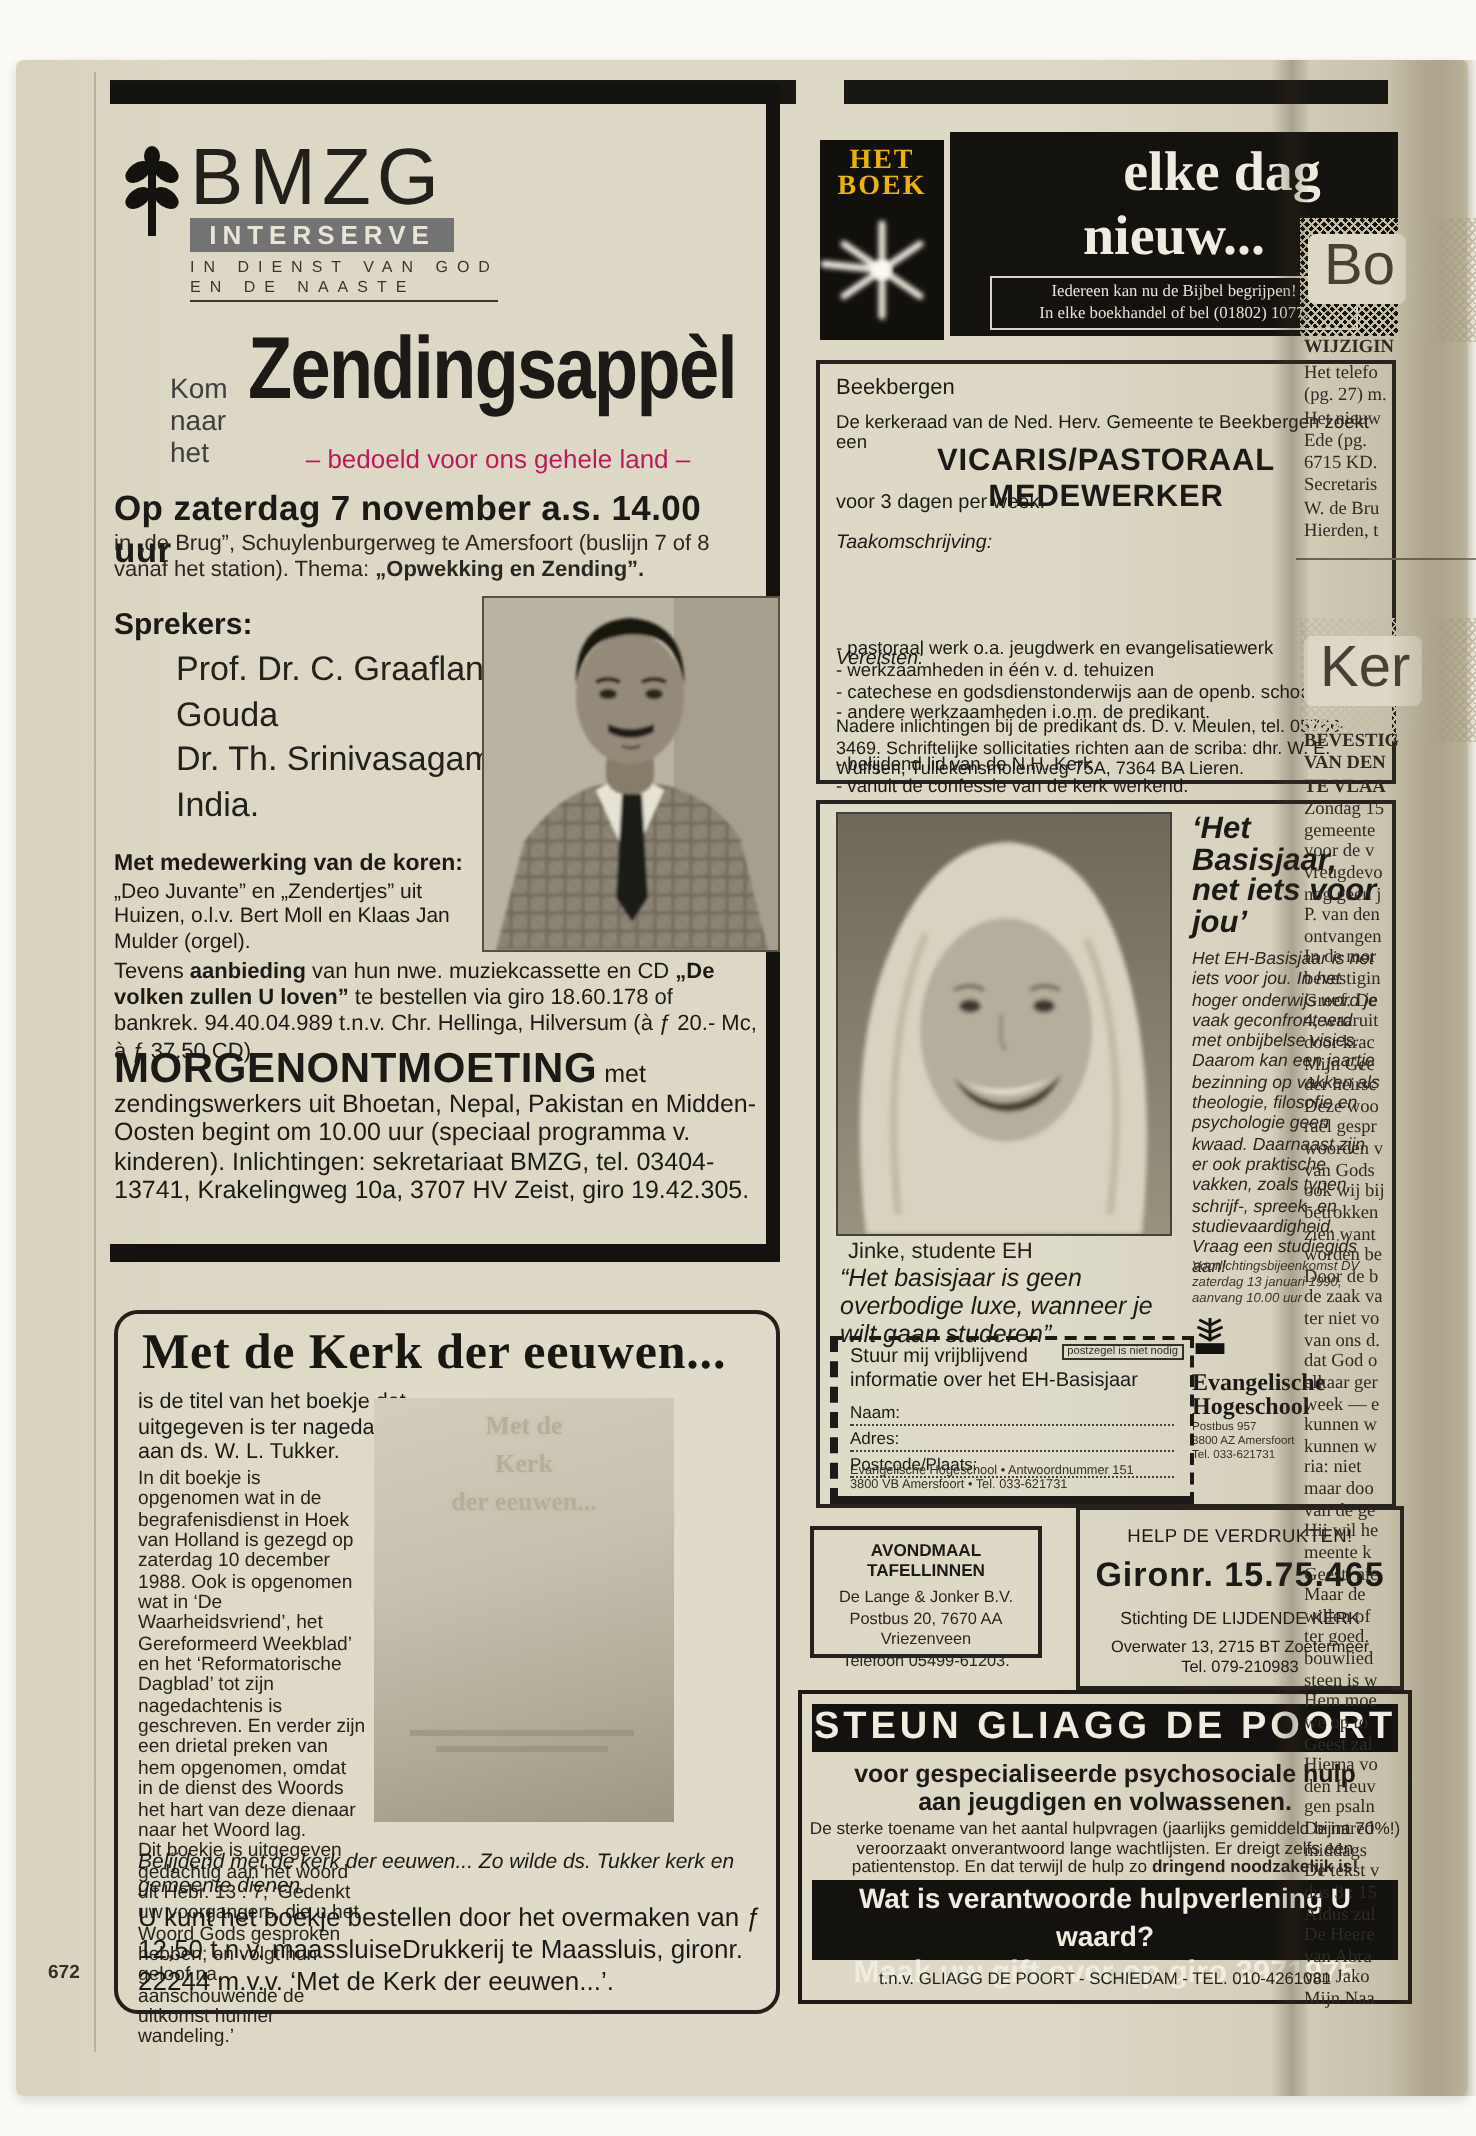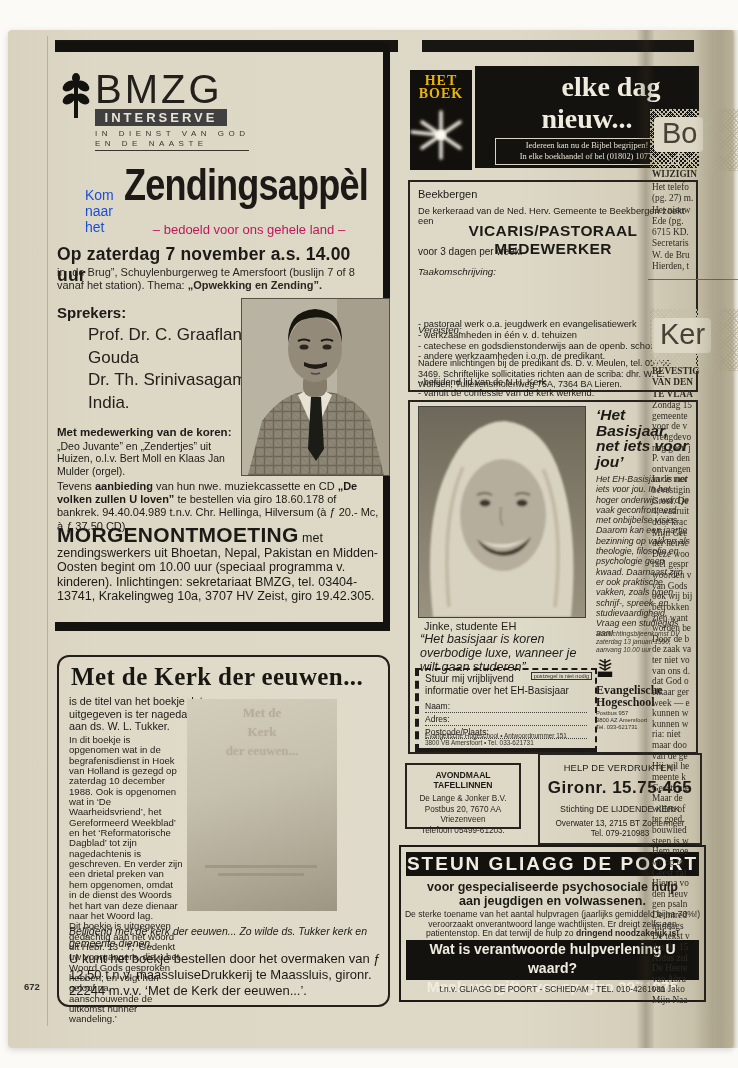--- a/index.html
+++ b/index.html
@@ -11,26 +11,26 @@
   .lines{white-space:pre-line;}
 
   
   .topbar{position:absolute;top:40px;height:12px;background:#181613;}
 
   
   .ad-bmzg{position:absolute;left:55px;top:42px;width:328px;height:570px;
            border-top:10px solid #14120f;border-right:7px solid #14120f;border-bottom:9px solid #14120f;}
   .bmzg-logo-row{position:absolute;left:6px;top:18px;display:flex;}
   .bmzg-name{font-size:40px;font-weight:normal;letter-spacing:3px;line-height:38px;color:#23201b;}
-  .bmzg-banner{background:#404040;color:#e8e4d6;font-weight:bold;font-size:13px;letter-spacing:3px;
+  .bmzg-banner{background:#737373;color:#e8e4d6;font-weight:bold;font-size:13px;letter-spacing:3px;
                padding:1px 5px;width:122px;text-align:center;margin-top:1px;}
   .bmzg-tag{font-size:8px;letter-spacing:4.5px;color:#3a362e;margin-top:3px;}
   .bmzg-tag.t2{border-bottom:1px solid #3a362e;padding-bottom:2px;margin-top:1px;}
   .bmzg-headrow{position:absolute;left:30px;top:108px;display:flex;align-items:baseline;}
-  .kom{font-size:14px;color:#1d4ed8;margin-right:10px;}
+  .kom{font-size:14px;color:#404040;margin-right:10px;}
   .zend{font-size:44px;font-weight:bold;letter-spacing:-1px;transform:scaleX(.82);transform-origin:left bottom;
         color:#1c1916;white-space:nowrap;}
   .bmzg-sub{position:absolute;left:60px;top:170px;width:268px;text-align:center;font-size:13px;color:#be185d;}
   .bmzg-date{position:absolute;left:2px;top:192px;font-size:17.5px;font-weight:bold;letter-spacing:.2px;}
   .bmzg-loc{position:absolute;left:2px;top:214px;width:326px;font-size:11px;line-height:13px;color:#2a2722;}
   .bmzg-sprekers{position:absolute;left:2px;top:252px;font-size:15px;font-weight:bold;}
   .bmzg-speakers{position:absolute;left:2px;top:272px;width:182px;font-size:17px;line-height:22.5px;color:#24211c;margin-left:31px;}
   .bmzg-photo{position:absolute;left:186px;top:246px;width:147px;height:176px;border:1px solid #555044;}
   .bmzg-koren-label{position:absolute;left:2px;top:374px;font-size:11.5px;font-weight:bold;width:182px;}
   .bmzg-koren{position:absolute;left:2px;top:388px;width:184px;font-size:10.5px;line-height:12.3px;}
@@ -296,21 +296,21 @@
         <ellipse cx="66" cy="96" rx="5.5" ry="3.4" fill="#3c372e"></ellipse>
         <ellipse cx="103" cy="96" rx="5.5" ry="3.4" fill="#3c372e"></ellipse>
         <path d="M58 88 Q66 84 73 88" stroke="#6b6454" stroke-width="2" fill="none"></path>
         <path d="M96 88 Q103 84 111 88" stroke="#6b6454" stroke-width="2" fill="none"></path>
         <path d="M82 100 Q80 114 84 118" stroke="#948c79" stroke-width="2" fill="none"></path>
         <path d="M58 132 Q84 158 112 130 Q104 148 85 149 Q66 148 58 132 Z" fill="#453f33"></path>
         <path d="M63 134 Q84 148 107 132 Q84 142 63 134 Z" fill="#e3ddcc"></path>
       </g>
     </svg>
     <div class="eh-caption">Jinke, studente EH</div>
-    <div class="eh-quote">“Het basisjaar is koren overbodige luxe, wanneer je wilt gaan studeren”</div>
+    <div class="eh-quote">“Het basisjaar is geen overbodige luxe, wanneer je wilt gaan studeren”</div>
     <div class="eh-head">‘Het Basisjaar, net iets voor jou’</div>
     <div class="eh-body">Het EH-Basisjaar is net iets voor jou. In het hoger onderwijs word je vaak geconfronteerd met onbijbelse visies. Daarom kan een jaartje bezinning op vakken als theologie, filosofie en psychologie geen kwaad. Daarnaast zijn er ook praktische vakken, zoals typen, schrijf-, spreek- en studievaardigheid. Vraag een studiegids aan!</div>
     <div class="eh-note lines">Voorlichtingsbijeenkomst DV
 zaterdag 13 januari 1990,
 aanvang 10.00 uur</div>
     <div class="eh-logoblock">
       <svg width="18" height="20" viewBox="0 0 20 22">
         <g stroke="#14120f" stroke-width="1.6" fill="none">
           <path d="M10 1 L10 14"></path>
             <path d="M10 5 L4 2 M10 5 L16 2"></path>

